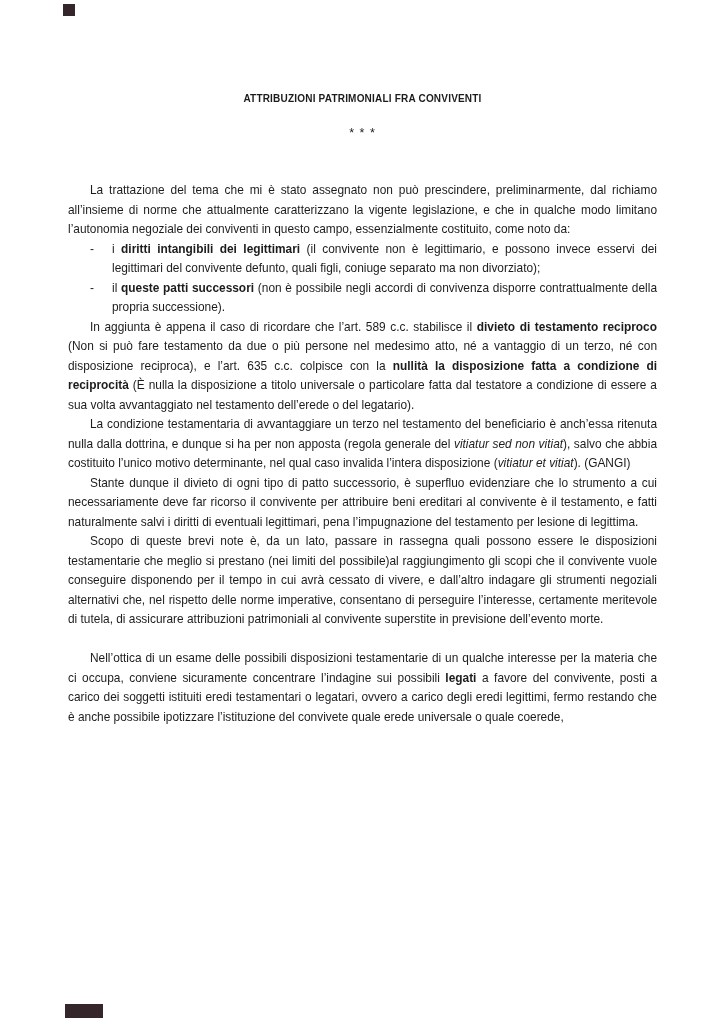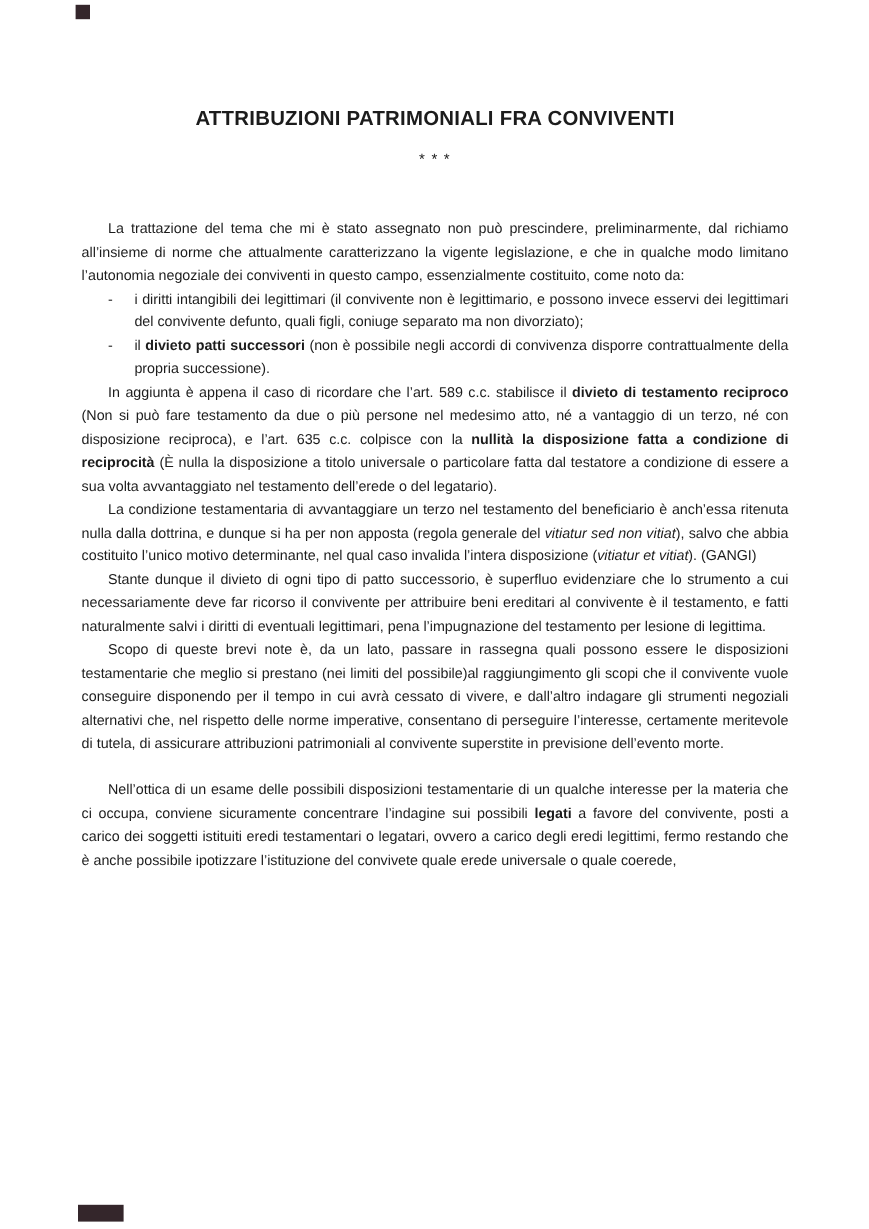--- a/index.html
+++ b/index.html
@@ -14,21 +14,21 @@
   }
   .page {
     position: absolute;
     inset: 0;
     padding: 88px 67px 0 68px;
     box-sizing: border-box;
   }
   .doc-header { text-align: center; }
   .doc-title {
     font-weight: 700;
-    font-size: 17px;
+    font-size: 10px;
     line-height: 21px;
     letter-spacing: 0.2px;
   }
   .author {
     font-weight: 700;
     font-size: 13px;
     line-height: 21px;
     margin-top: 21px;
   }
   .separator {
@@ -71,26 +71,26 @@
     <div class="subtitle">
     </div>
   </header>
 
   <main class="doc-body">
 
     <p class="para"><span>La trattazione del tema che mi è stato assegnato non può prescindere, preliminarmente, dal richiamo all’insieme di norme che attualmente caratterizzano la vigente legislazione, e che in qualche modo limitano l’autonomia negoziale dei conviventi in questo campo, essenzialmente costituito, come noto da:</span></p>
 
     <div class="list-item">
       <span class="list-marker">-</span>
-      <span><span>i </span><span style="font-weight: 400;">diritti intangibili dei legittimari</span><span> (il convivente non è legittimario, e possono invece esservi dei legittimari del convivente defunto, quali figli, coniuge separato ma non divorziato);</span></span>
+      <span><span>i </span><span style="font-weight: 700;">diritti intangibili dei legittimari</span><span> (il convivente non è legittimario, e possono invece esservi dei legittimari del convivente defunto, quali figli, coniuge separato ma non divorziato);</span></span>
     </div>
 
     <div class="list-item">
       <span class="list-marker">-</span>
-      <span><span>il </span><span style="font-weight: 700;">divieto patti successori</span><span> (non è possibile negli accordi di convivenza disporre contrattualmente della propria successione).</span></span>
+      <span><span>il </span><span style="font-weight: 700;">queste patti successori</span><span> (non è possibile negli accordi di convivenza disporre contrattualmente della propria successione).</span></span>
     </div>
 
     <p class="para"><span>In aggiunta è appena il caso di ricordare che l’art. 589 c.c. stabilisce il </span><span style="font-weight: 700;">divieto di testamento reciproco</span><span> (Non si può fare testamento da due o più persone nel medesimo atto, né a vantaggio di un terzo, né con disposizione reciproca), e l’art. 635 c.c. colpisce con la </span><span style="font-weight: 700;">nullità la disposizione fatta a condizione di reciprocità</span><span> (È nulla la disposizione a titolo universale o particolare fatta dal testatore a condizione di essere a sua volta avvantaggiato nel testamento dell’erede o del legatario).</span></p>
     <p class="para"><span>La condizione testamentaria di avvantaggiare un terzo nel testamento del beneficiario è anch’essa ritenuta nulla dalla dottrina, e dunque si ha per non apposta (regola generale del </span><span style="font-style: italic;">vitiatur sed non vitiat</span><span>), salvo che abbia costituito l’unico motivo determinante, nel qual caso invalida l’intera disposizione (</span><span style="font-style: italic;">vitiatur et vitiat</span><span>). (GANGI)</span></p>
     <p class="para"><span>Stante dunque il divieto di ogni tipo di patto successorio, è superfluo evidenziare che lo strumento a cui necessariamente deve far ricorso il convivente per attribuire beni ereditari al convivente è il testamento, e fatti naturalmente salvi i diritti di eventuali legittimari, pena l’impugnazione del testamento per lesione di legittima.</span></p>
     <p class="para"><span>Scopo di queste brevi note è, da un lato, passare in rassegna quali possono essere le disposizioni testamentarie che meglio si prestano (nei limiti del possibile)al raggiungimento  gli scopi che il convivente vuole conseguire disponendo per il tempo in cui avrà cessato di vivere, e dall’altro indagare gli strumenti negoziali alternativi che, nel rispetto delle norme imperative, consentano di perseguire l’interesse, certamente meritevole di tutela, di assicurare attribuzioni patrimoniali al convivente superstite in previsione dell’evento morte.</span></p>
     <p class="para gap-before"><span>Nell’ottica di un esame delle possibili disposizioni testamentarie di un qualche interesse per la materia che ci occupa, conviene sicuramente concentrare l’indagine sui possibili </span><span style="font-weight: 700;">legati</span><span> a favore del convivente, posti a carico dei soggetti istituiti eredi testamentari o legatari, ovvero a carico degli eredi legittimi, fermo restando che è anche possibile ipotizzare l’istituzione del convivete quale erede universale o quale coerede,</span></p>
 
   </main>
 

